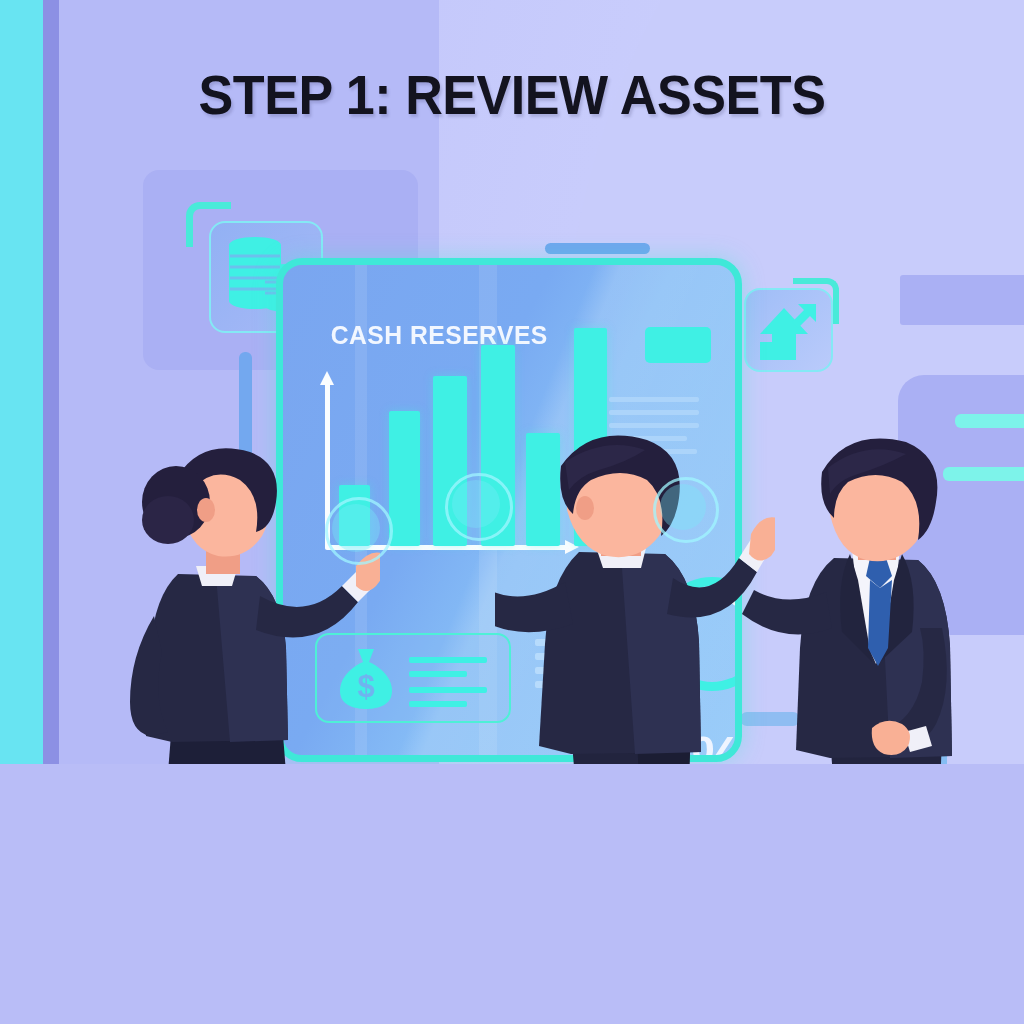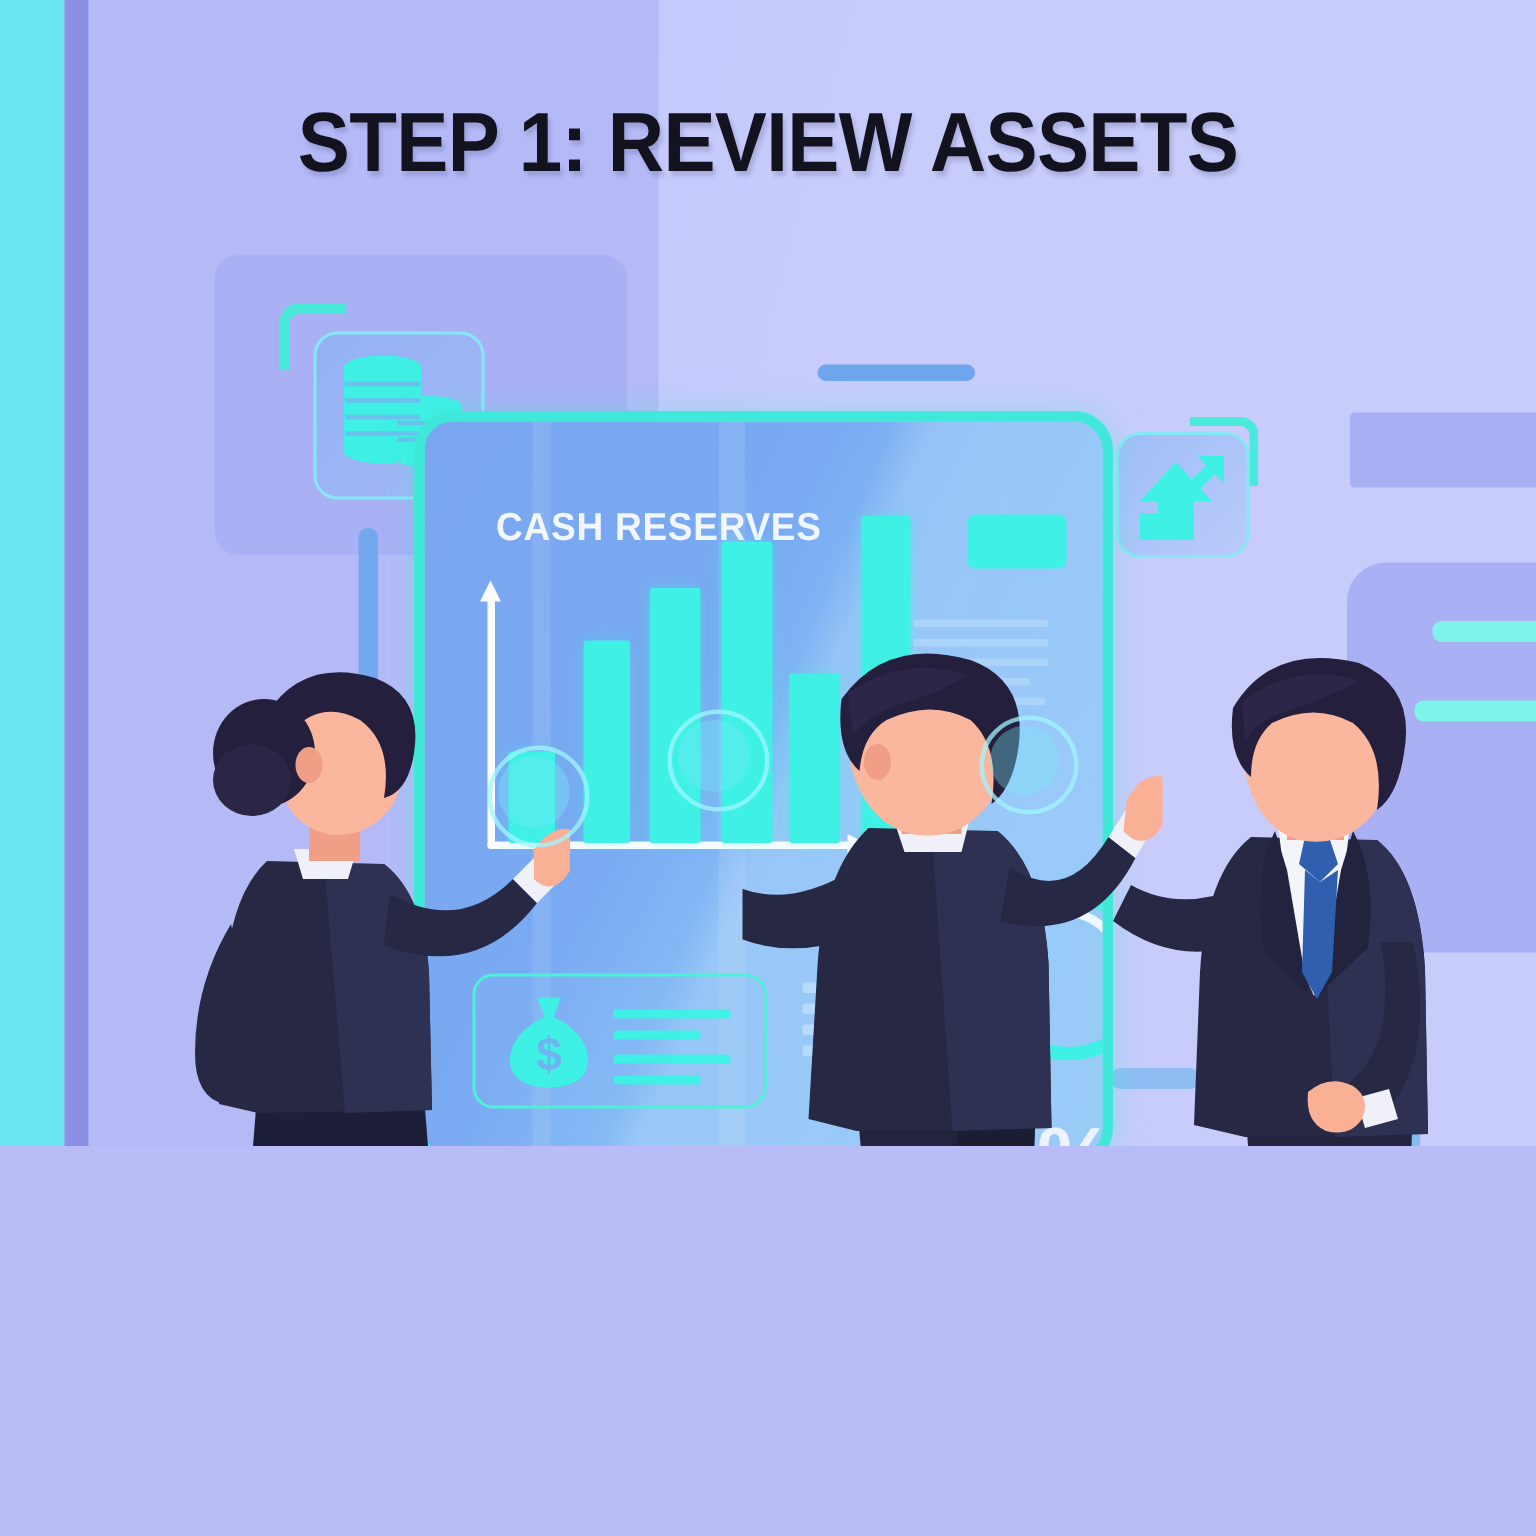--- a/index.html
+++ b/index.html
@@ -31,21 +31,21 @@
       font-family:"Liberation Sans",sans-serif;transform:scaleX(.93);
       text-shadow:2px 3px 3px rgba(40,40,90,.18);}
 
   
   .back-card{position:absolute;left:143px;top:170px;width:275px;height:200px;
       border-radius:16px;background:rgba(167,173,243,.82);}
   .corner{position:absolute;border-color:#49ead9;border-style:solid;}
   .corner.tl{border-width:7px 0 0 7px;border-top-left-radius:14px;}
 
   
-  .screen{position:absolute;left:276px;top:274px;width:452px;height:490px;border-radius:26px;
+  .screen{position:absolute;left:276px;top:258px;width:452px;height:490px;border-radius:26px;
       border:7px solid #3fe8d8;
       background:linear-gradient(118deg,#7aa6f0 0%,#79aaf2 38%,#86bdf6 55%,#8ec6f8 100%);
       box-shadow:0 0 22px rgba(63,232,216,.35);overflow:hidden;}
   .screen-sheen{position:absolute;left:0;top:0;width:100%;height:100%;
       background:linear-gradient(112deg,rgba(255,255,255,0) 48%,rgba(255,255,255,.16) 52%,rgba(255,255,255,.10) 100%);}
   .screen-vline{position:absolute;top:0;width:12px;height:100%;background:rgba(255,255,255,.10);}
 
   .scr-label{position:absolute;left:42px;top:55px;font-size:26px;font-weight:bold;
       color:#f2f7ff;letter-spacing:.5px;transform:scaleX(.95);}
 

